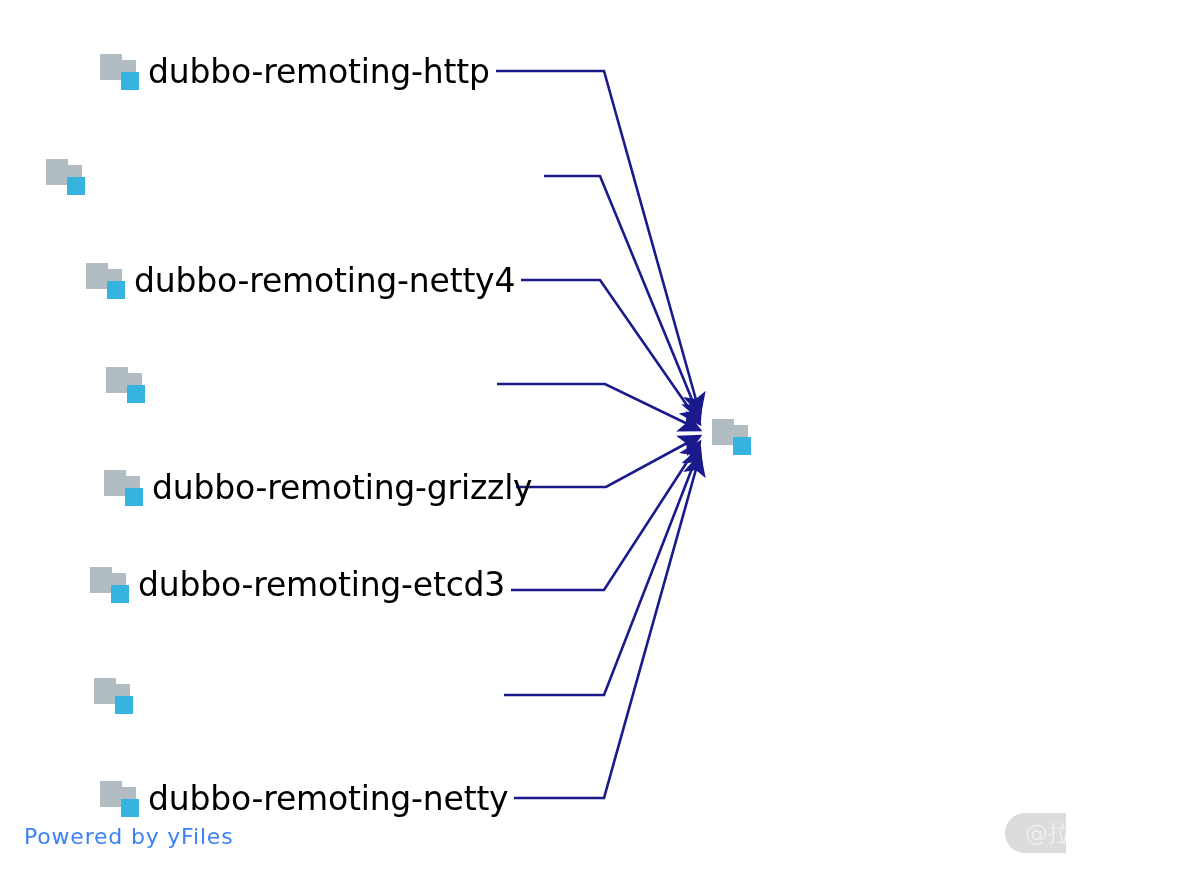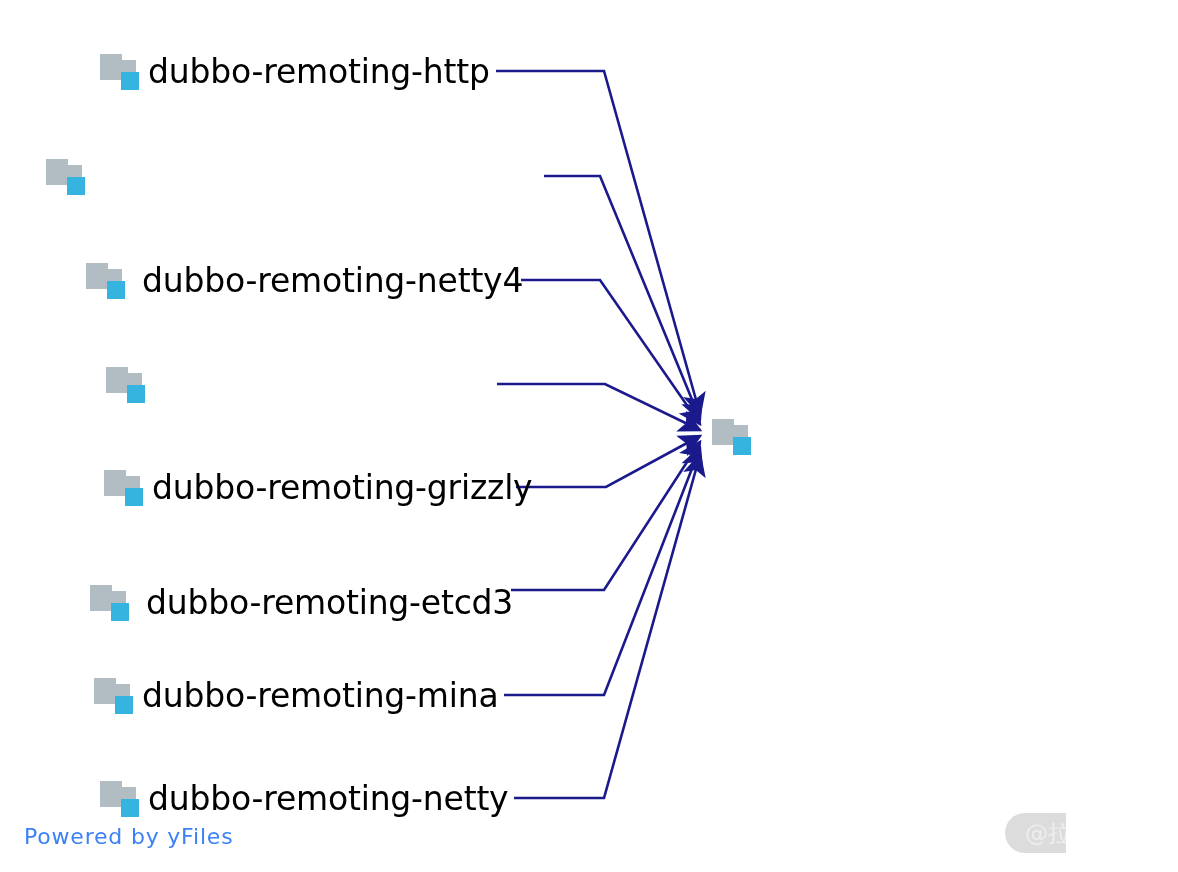--- a/index.html
+++ b/index.html
@@ -127,21 +127,21 @@
         </span>
         <span class="node-label">dubbo-remoting-http</span>
       </div>
       <div class="node" style="left: 46px; top: 157px;">
         <span class="node-icon">
           <span class="folder-back"></span>
           <span class="folder-body"></span>
           <span class="doc-square"></span>
         </span>
       </div>
-      <div class="node" style="left: 86px; top: 261px; gap: 8px;">
+      <div class="node" style="left: 86px; top: 261px;">
         <span class="node-icon">
           <span class="folder-back"></span>
           <span class="folder-body"></span>
           <span class="doc-square"></span>
         </span>
         <span class="node-label">dubbo-remoting-netty4</span>
       </div>
       <div class="node" style="left: 106px; top: 365px;">
         <span class="node-icon">
           <span class="folder-back"></span>
@@ -150,35 +150,34 @@
         </span>
       </div>
       <div class="node" style="left: 82px; top: 468px; padding-left: 22px;">
         <span class="node-icon">
           <span class="folder-back"></span>
           <span class="folder-body"></span>
           <span class="doc-square"></span>
         </span>
         <span class="node-label">dubbo-remoting-grizzly</span>
       </div>
-      <div class="node" style="left: 90px; top: 583px; gap: 8px;">
+      <div class="node" style="left: 90px; top: 565px;">
         <span class="node-icon">
           <span class="folder-back"></span>
           <span class="folder-body"></span>
           <span class="doc-square"></span>
         </span>
         <span class="node-label">dubbo-remoting-etcd3</span>
       </div>
       <div class="node" style="left: 94px; top: 676px;">
         <span class="node-icon">
           <span class="folder-back"></span>
           <span class="folder-body"></span>
           <span class="doc-square"></span>
         </span>
-        <span class="node-label">dubbo-remoting-mina</span>
       </div>
       <div class="node" style="left: 100px; top: 779px; text-align: center;">
         <span class="node-icon">
           <span class="folder-back"></span>
           <span class="folder-body"></span>
           <span class="doc-square"></span>
         </span>
         <span class="node-label">dubbo-remoting-netty</span>
       </div>
       <div class="node" style="left: 712px; top: 417px;">

